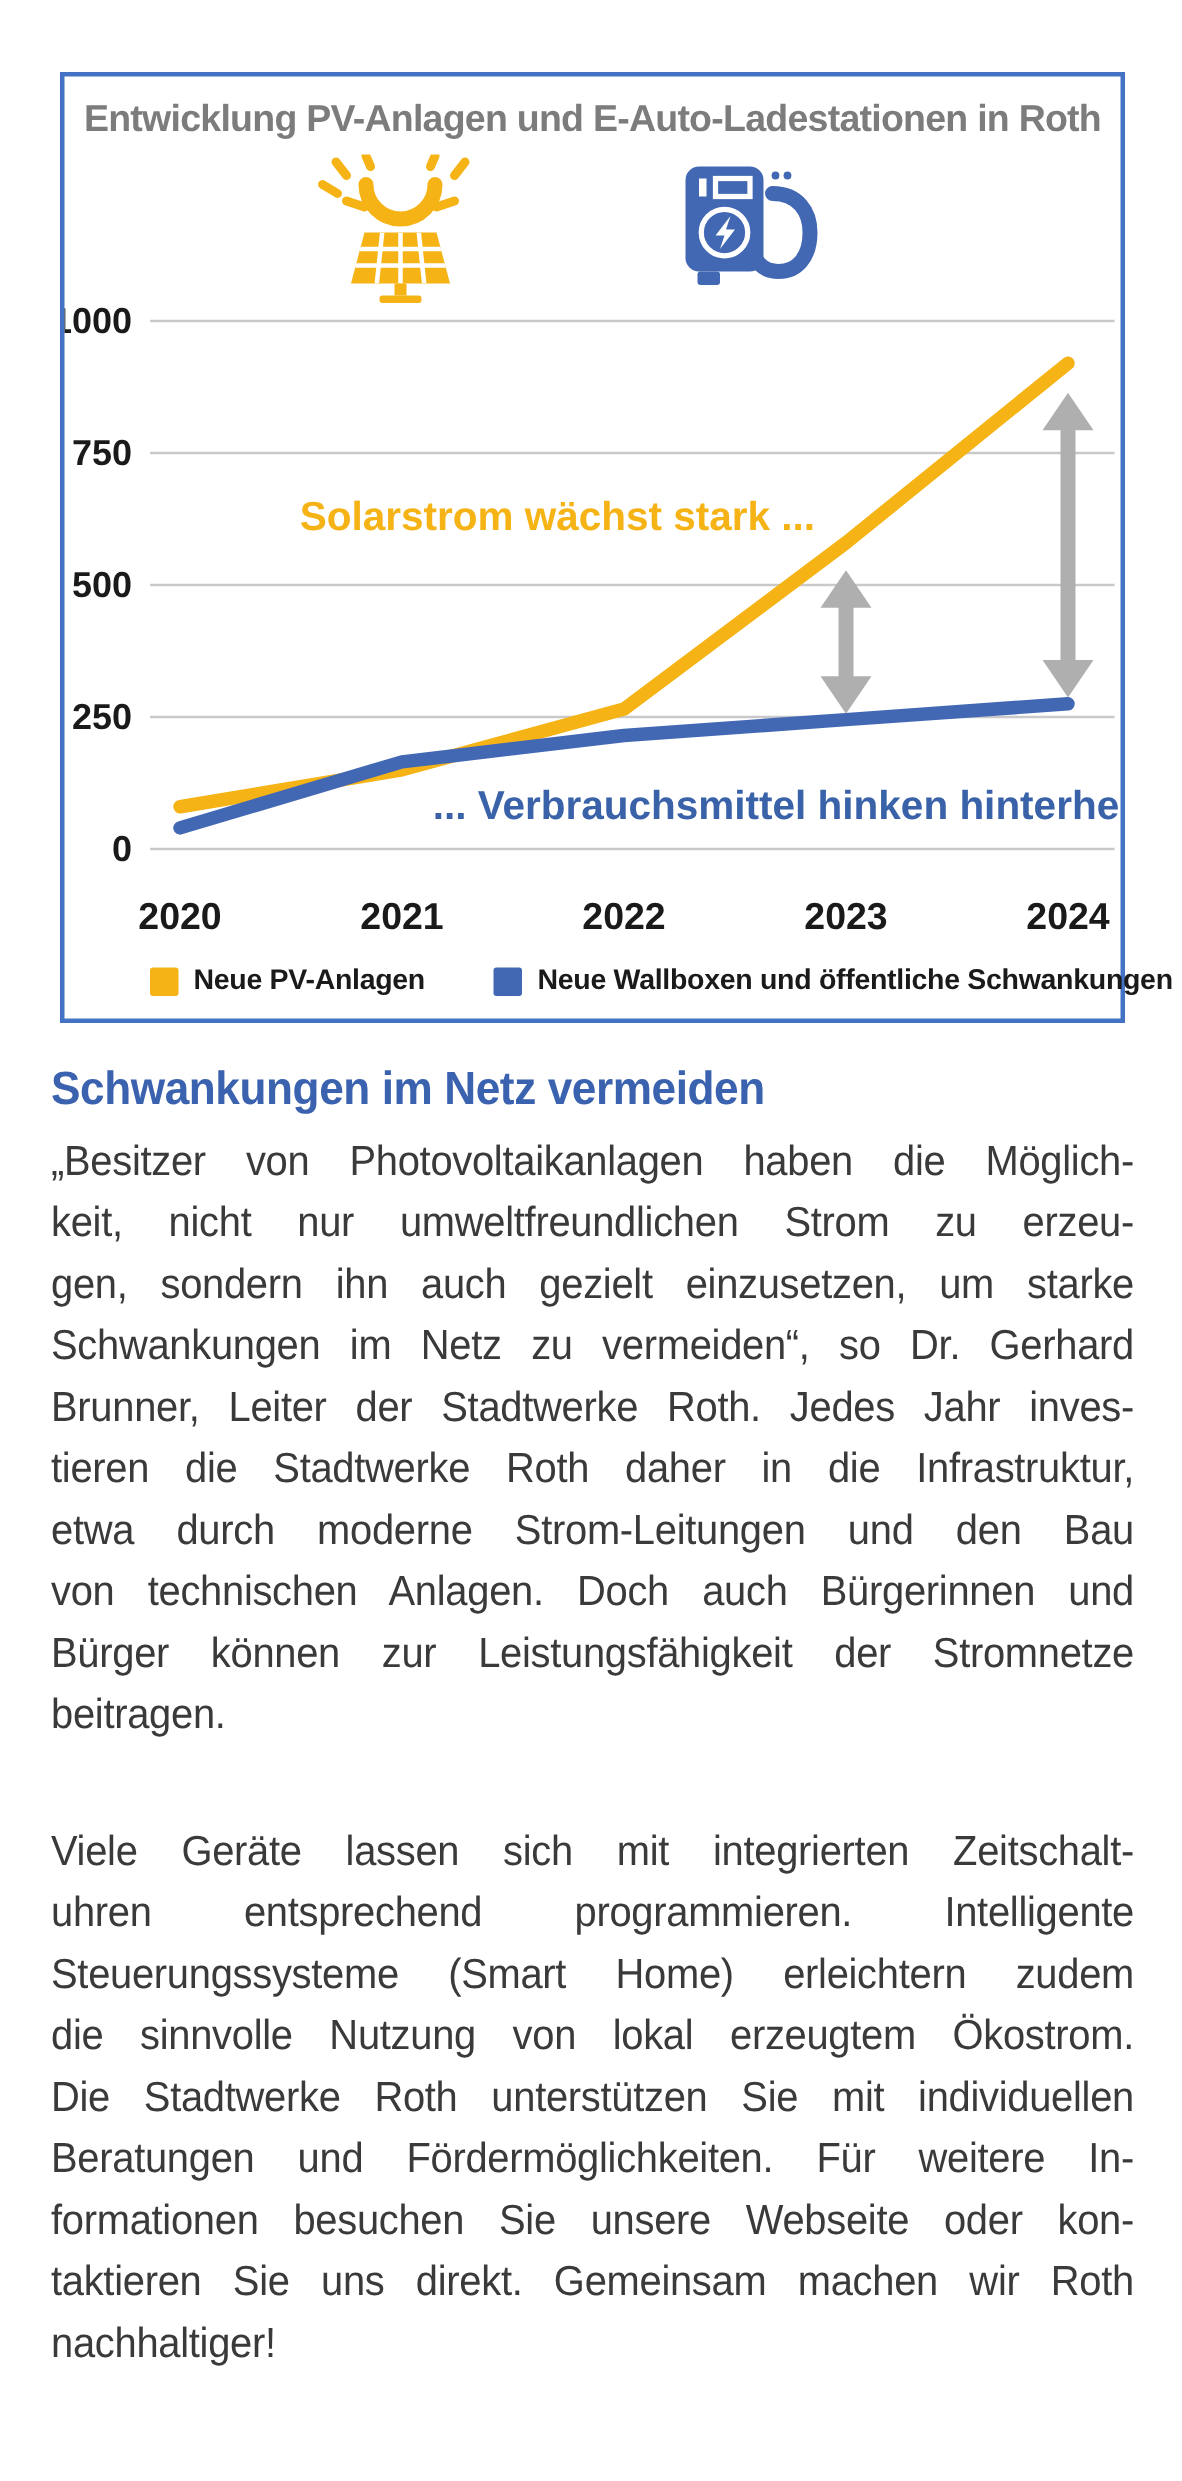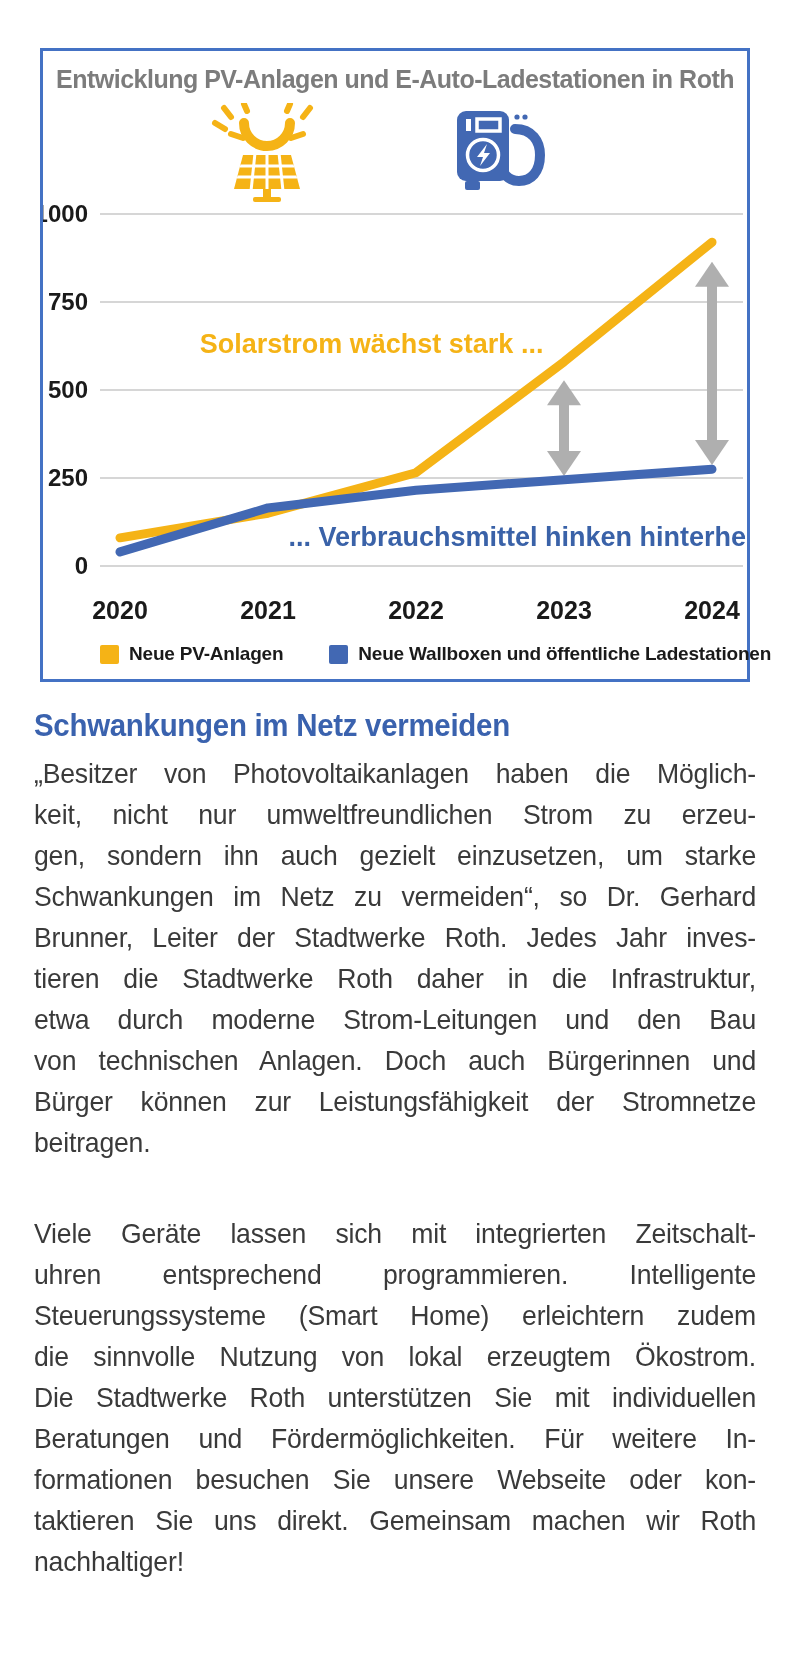--- a/index.html
+++ b/index.html
@@ -111,21 +111,21 @@
         <text x="479.56000000000404" y="495.136" text-anchor="middle" class="anno" fill="#3A62A8">... Verbrauchsmittel hinken hinterher</text>
       </svg>
 
     <div class="legend" id="legend">
         <span class="legend-item">
           <span class="swatch" style="background: rgb(245, 179, 22);"></span>
           <span class="legend-label">Neue PV-Anlagen</span>
         </span>
         <span class="legend-item" style="margin-left: 46px;">
           <span class="swatch" style="background: rgb(66, 104, 179);"></span>
-          <span class="legend-label">Neue Wallboxen und öffentliche Ladestationen</span>
+          <span class="legend-label">Neue Wallboxen und öffentliche Schwankungen</span>
         </span>
       </div>
   </section>
 
   <article class="article">
     <h2>Schwankungen im Netz vermeiden</h2>
     <div id="paragraphs">
         <div class="para">
           <div class="line">„Besitzer von Photovoltaikanlagen haben die Möglich-</div>
           <div class="line">keit, nicht nur umweltfreundlichen Strom zu erzeu-</div>

